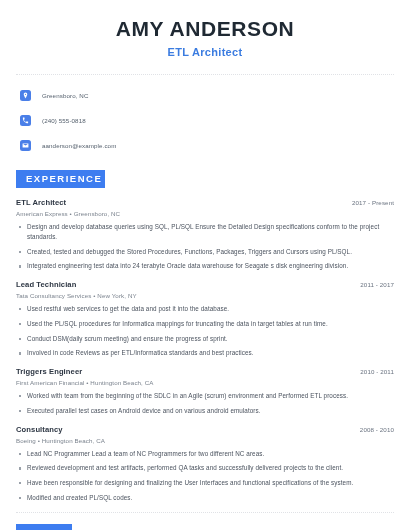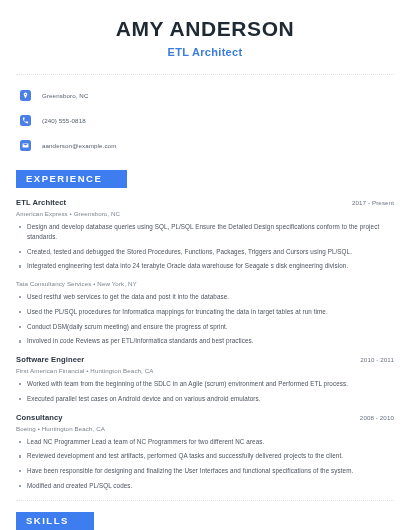--- a/index.html
+++ b/index.html
@@ -83,21 +83,21 @@
 
   
   .section { margin-top: 14px; }
   .section-badge {
     display: inline-block;
     background: #3d7df0;
     color: #ffffff;
     font-size: 9.5px;
     font-weight: bold;
     letter-spacing: 1.5px;
-    padding: 4px 25px 4px 10px;
+    padding: 4px 3px 4px 10px;
     line-height: 1.05;
   }
 
   
   .jobs { margin-top: 10px; }
   .job { margin-bottom: 9px; }
   .job-head {
     display: flex;
     align-items: baseline;
     justify-content: space-between;
@@ -207,32 +207,36 @@
         </div>
         <div class="job-sub">American Express  •  Greensboro, NC</div>
         <ul class="bullets">
           <li>Design and develop database queries using SQL, PL/SQL Ensure the Detailed Design specifications conform to the project standards.</li>
           <li>Created, tested and debugged the Stored Procedures, Functions, Packages, Triggers and Cursors using PL/SQL.</li>
           <li>Integrated engineering test data into 24 terabyte Oracle data warehouse for Seagate s disk engineering division.</li>
         </ul>
       </div>
 
       <div class="job">
+        <div class="job-head">
+          <span class="job-role">Lead Technician</span>
+          <span class="job-dates">2011 - 2017</span>
+        </div>
         <div class="job-sub">Tata Consultancy Services  •  New York, NY</div>
         <ul class="bullets">
           <li>Used restful web services to get the data and post it into the database.</li>
           <li>Used the PL/SQL procedures for Informatica mappings for truncating the data in target tables at run time.</li>
           <li>Conduct DSM(daily scrum meeting) and ensure the progress of sprint.</li>
           <li>Involved in code Reviews as per ETL/Informatica standards and best practices.</li>
         </ul>
       </div>
 
       <div class="job">
         <div class="job-head">
-          <span class="job-role">Software Engineer</span>
+          <span class="job-role">Triggers Engineer</span>
           <span class="job-dates">2010 - 2011</span>
         </div>
         <div class="job-sub">First American Financial  •  Huntington Beach, CA</div>
         <ul class="bullets">
           <li>Worked with team from the beginning of the SDLC in an Agile (scrum) environment and Performed ETL process.</li>
           <li>Executed parallel test cases on Android device and on various android emulators.</li>
         </ul>
       </div>
 
       <div class="job">

